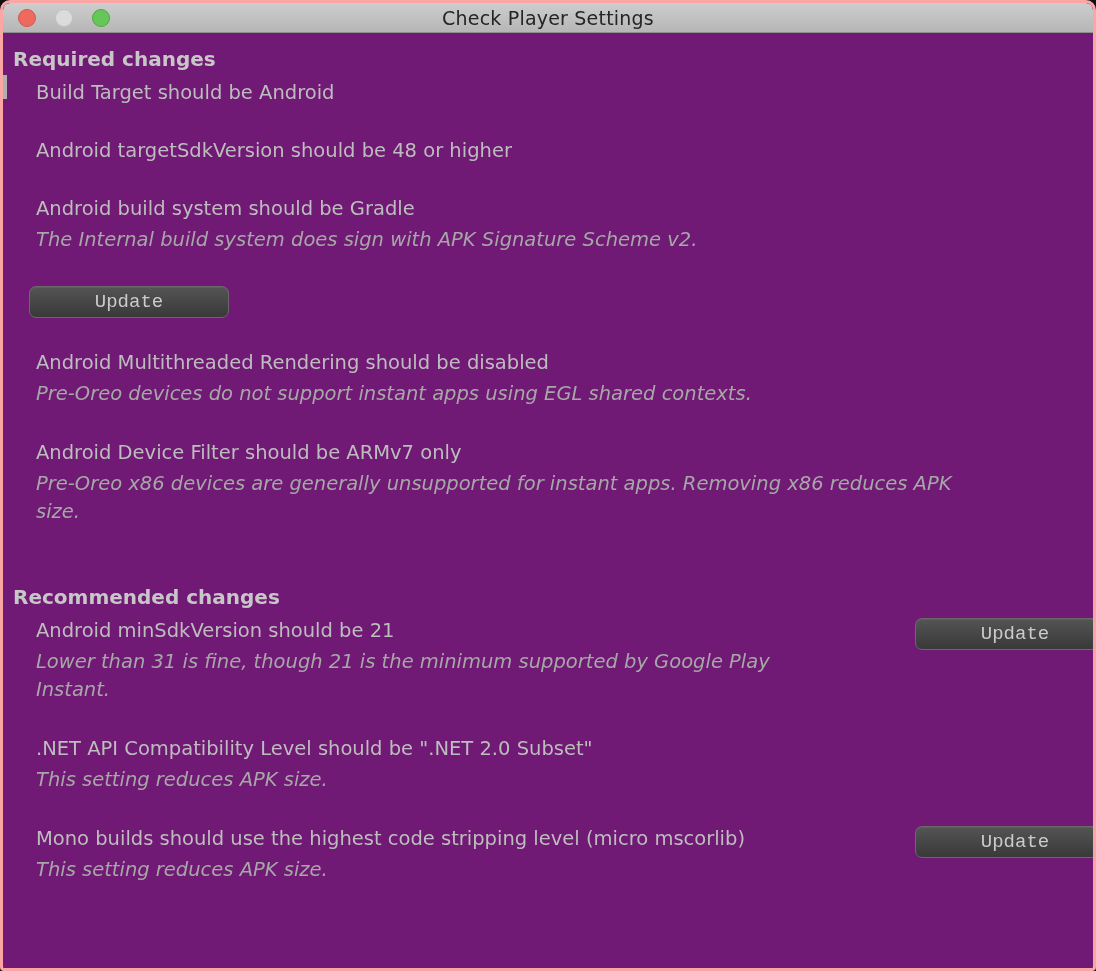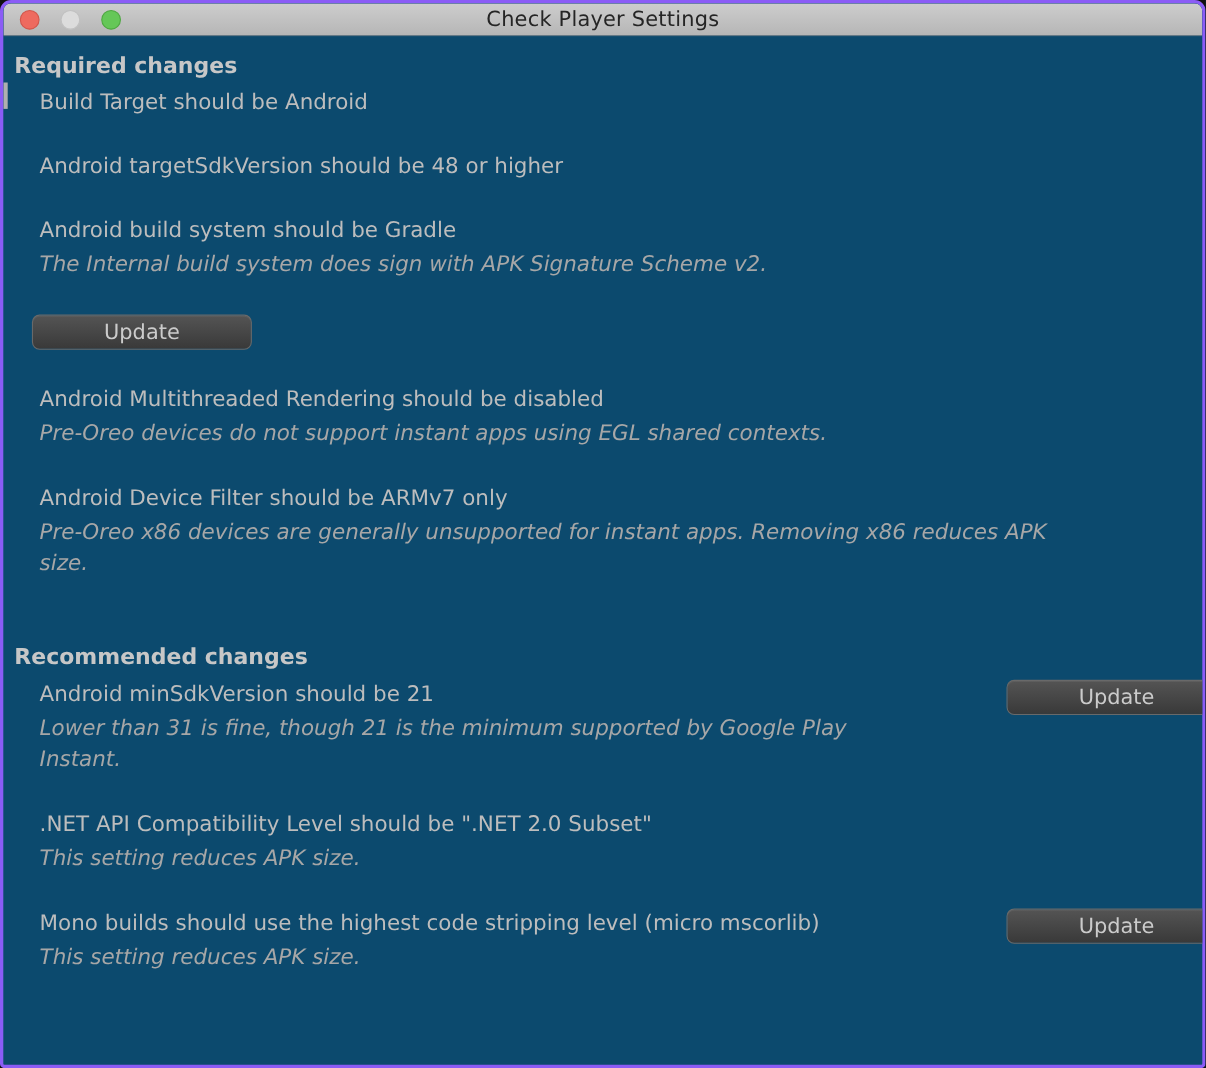--- a/index.html
+++ b/index.html
@@ -1,21 +1,21 @@
 <!DOCTYPE html>
 <html><head>
 <meta charset="utf-8">
 <style>
   html,body { margin:0; padding:0; background:#101010; }
   .window {
     position:relative;
     width:1096px; height:971px;
     box-sizing:border-box;
-    background:#0c4a6e;
-    border:3px solid #8b5cf6;
+    background:#701a75;
+    border:3px solid #fca5a5;
     border-radius:10px 10px 4px 4px;
     overflow:hidden;
     font-family:"DejaVu Sans","Liberation Sans",sans-serif;
   }
   .titlebar {
     height:29px;
     background:linear-gradient(#cdcdcd,#b6b6b6);
     border-bottom:1px solid #8f8f8f;
     border-radius:7px 7px 0 0;
     position:relative;
@@ -26,21 +26,21 @@
   .light-close { background:#ee6a5f; border:1px solid #d2574c; }
   .light-min   { background:#dcdcdc; border:1px solid #c1c1c1; }
   .light-zoom  { background:#65c758; border:1px solid #4fa842; }
   .titlebar-title { flex:1; text-align:center; font-size:19px; color:#252525; letter-spacing:.2px; }
 
   .content { padding:12px 13px 0 10px; }
   .section-header { font-size:20px; font-weight:bold; line-height:26px; color:#c7c7c7; margin:1px 0 8px 0; }
   .section + .section { margin-top:58px; }
   .item { margin-bottom:32px; display:flex; align-items:flex-start; }
   .item-main { flex:1; min-width:0;margin-left:23px; }
-  .item-side { width:165px; flex:none; margin-left:16px; }
+  .item-side { width:165px; flex:none; margin-left:16px;font-family:Liberation Mono, monospace; }
   .item-title { font-size:19.5px; line-height:26px; color:#bdbdbd; }
   .item-desc  { font-size:19.5px; font-style:italic; line-height:28px; color:#a7a7a7; margin-top:4px; white-space:pre-line; }
   .update-btn {
     display:block;
     width:200px; height:32px;
     box-sizing:border-box;
     background:linear-gradient(#545454,#393939);
     border:1px solid #696969;
     border-radius:7px;
     color:#cbcbcb;

